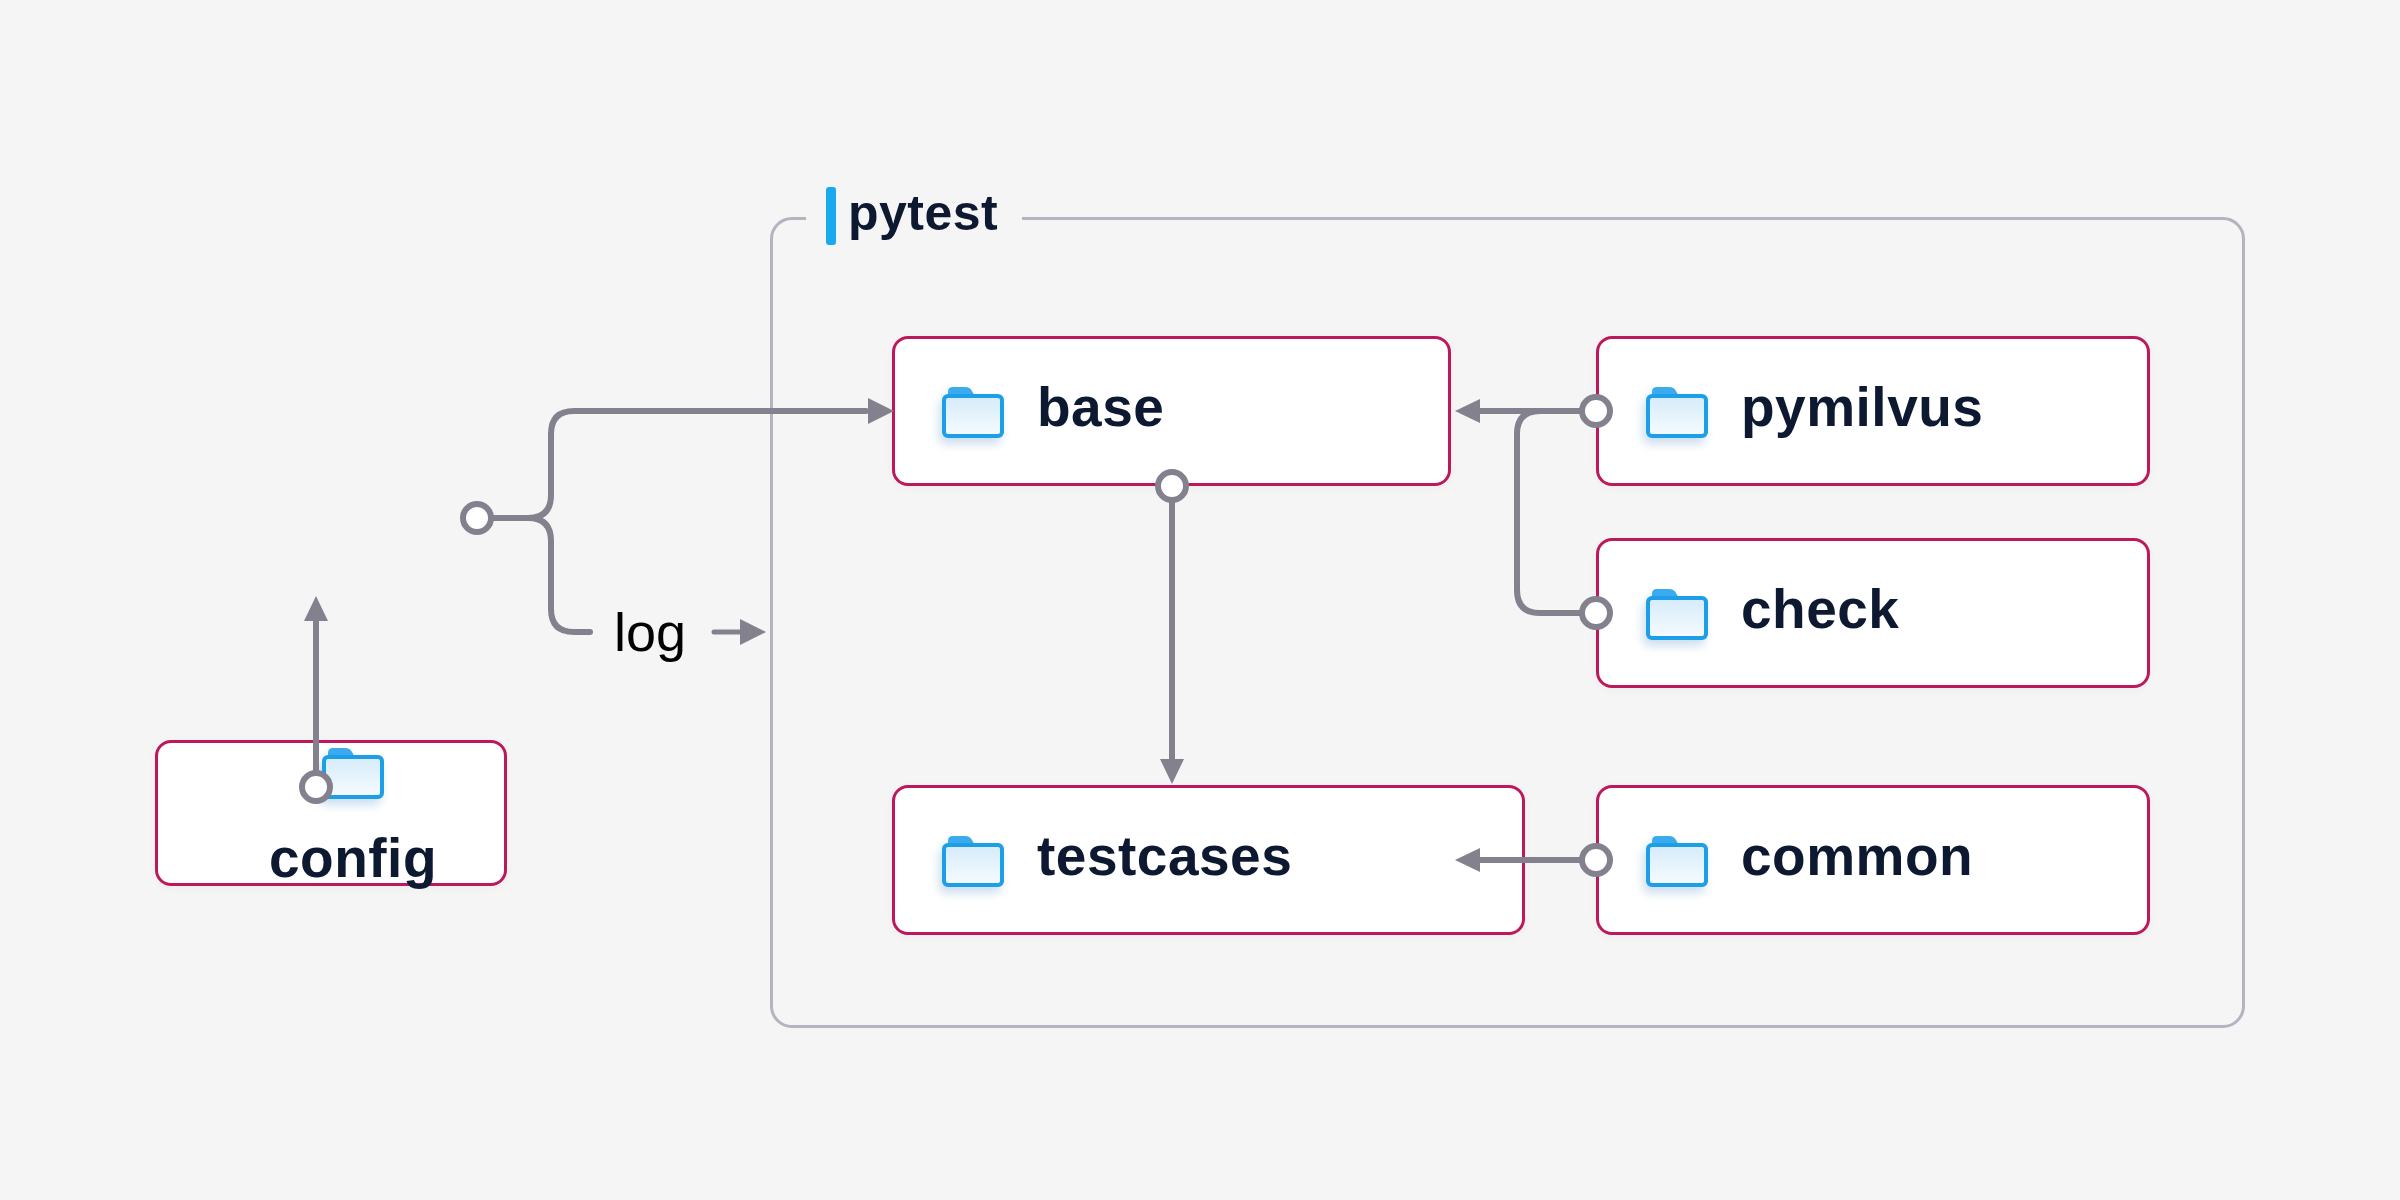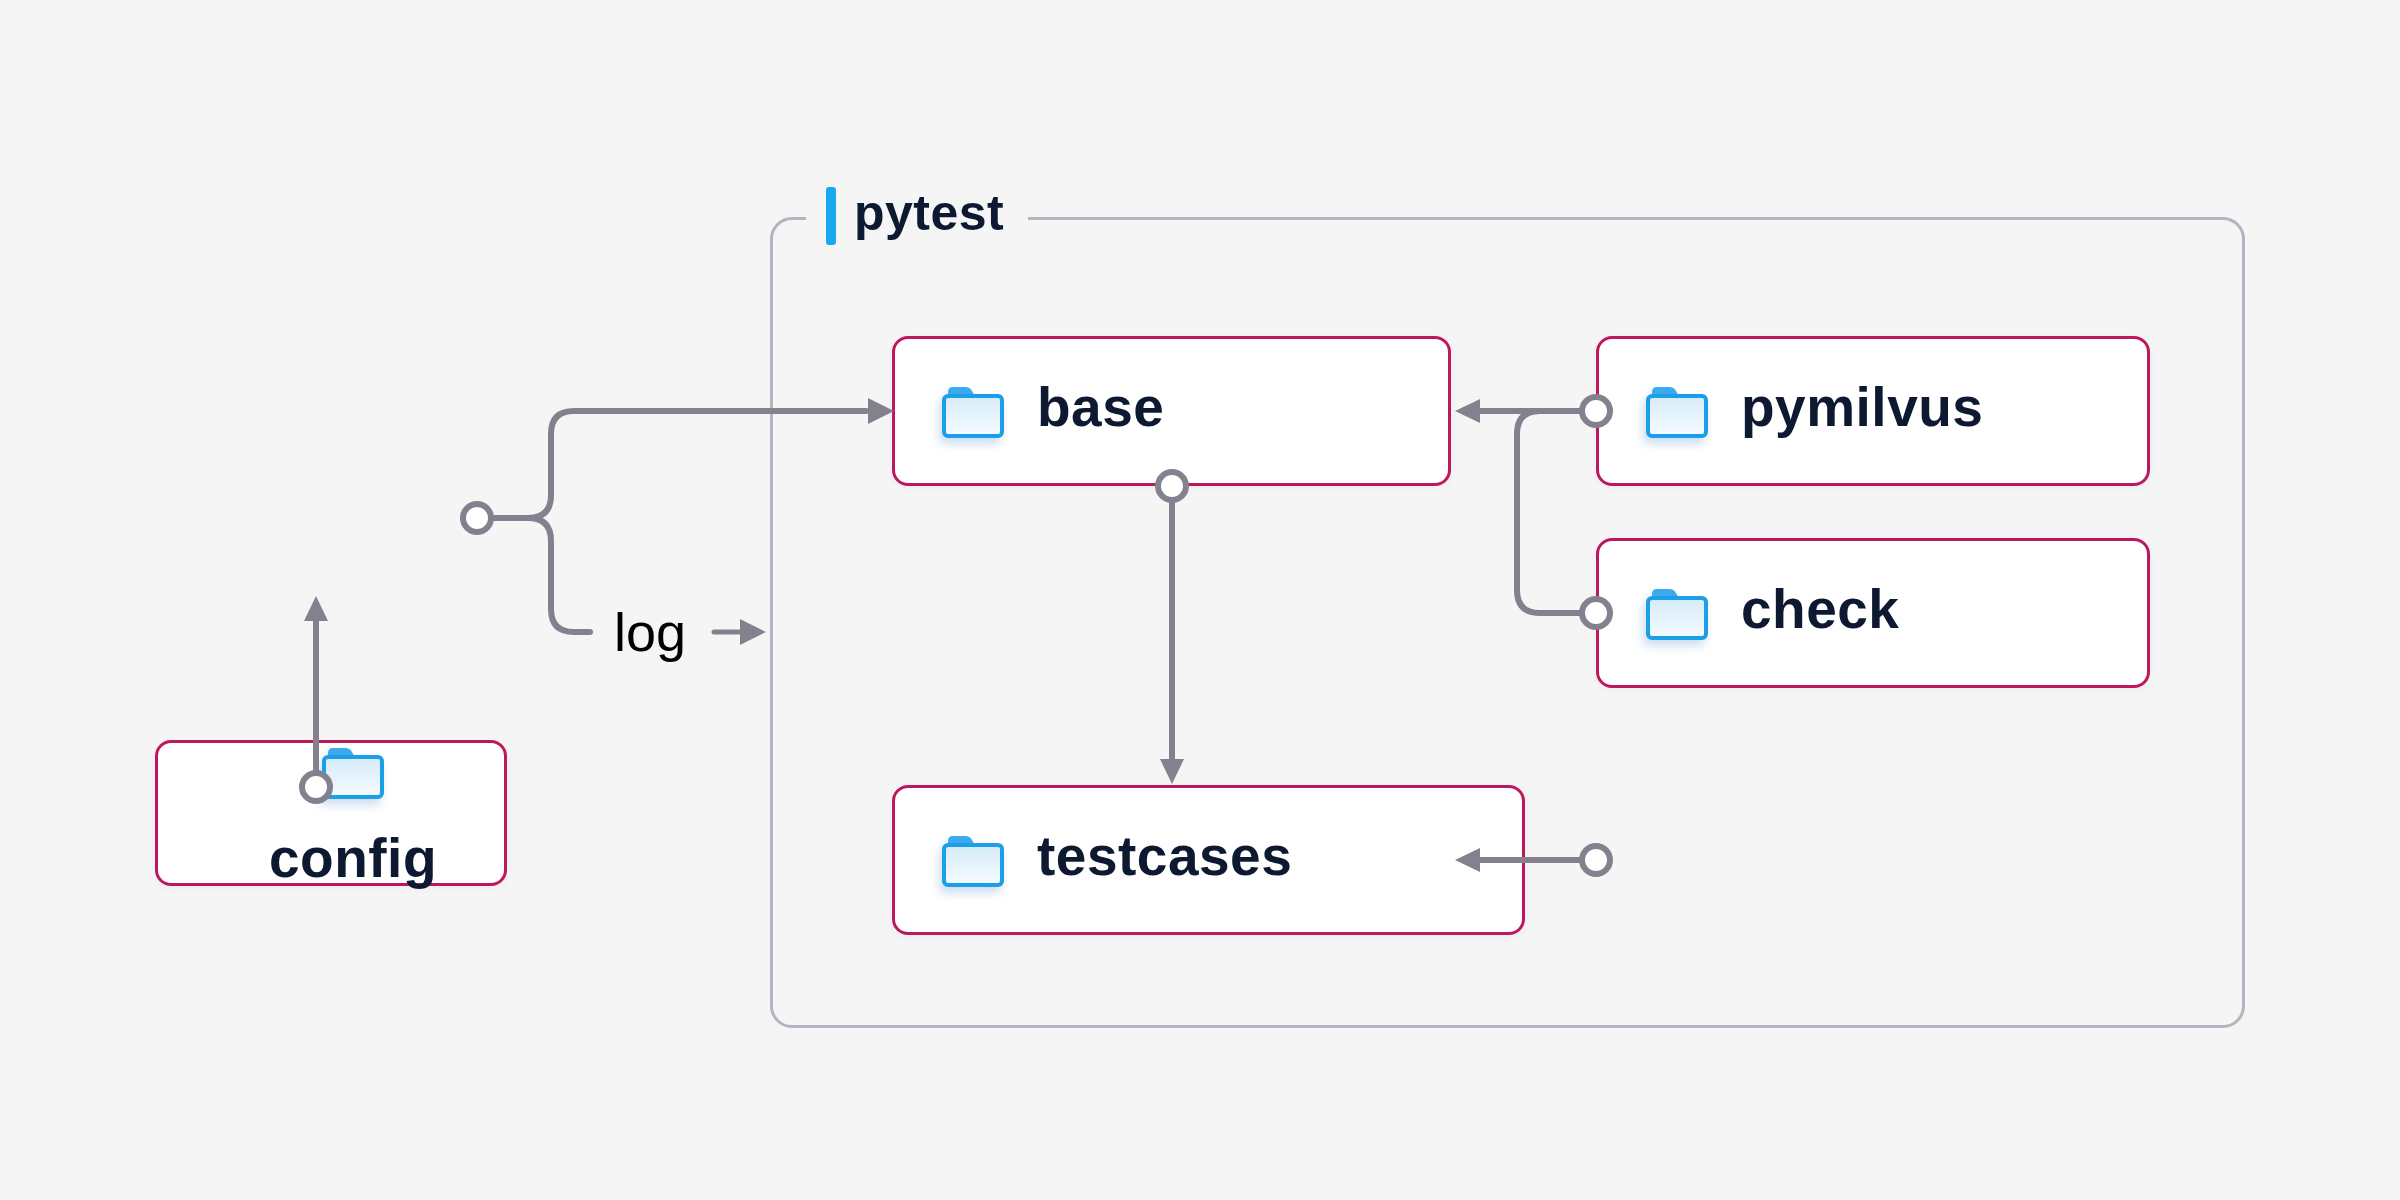--- a/index.html
+++ b/index.html
@@ -19,21 +19,21 @@
     border: 3px solid #b5b3bf;
     border-radius: 22px;
     box-sizing: border-box;
   }
   .group-label {
     position: absolute;
     left: 806px; top: 184px;
     height: 64px;
     padding: 0 24px 0 20px;
     background: #f5f5f6;
-    display: flex; align-items: center; gap: 18px;
+    display: flex; align-items: center; gap: 12px;
     z-index: 3;
   }
   .group-label .accent-bar {
     width: 10px; height: 58px;
     background: #18a9ee;
     border-radius: 3px;
     flex: 0 0 auto;
   }
   .group-label .group-title {
     font-size: 50px; font-weight: 700;
@@ -187,14 +187,21 @@
   </div>
 
   <div class="node node-testcases">
     <svg class="folder-svg" viewBox="0 0 68 58">
       <path d="M9 18 V10 Q9 5 14 5 H26 Q31 5 33 9 L38 18 Z" fill="#3cabee"></path>
       <rect x="5" y="14" width="58" height="40" rx="4" fill="url(#folderGrad)" stroke="#1d9fe8" stroke-width="4"></rect>
     </svg>
     <div class="label">testcases</div>
   </div>
 
+  <div class="node node-common">
+    <svg class="folder-svg" viewBox="0 0 68 58">
+      <path d="M9 18 V10 Q9 5 14 5 H26 Q31 5 33 9 L38 18 Z" fill="#3cabee"></path>
+      <rect x="5" y="14" width="58" height="40" rx="4" fill="url(#folderGrad)" stroke="#1d9fe8" stroke-width="4"></rect>
+    </svg>
+    <div class="label">common</div>
+  </div>
 
 </div>
 
 </body></html>

